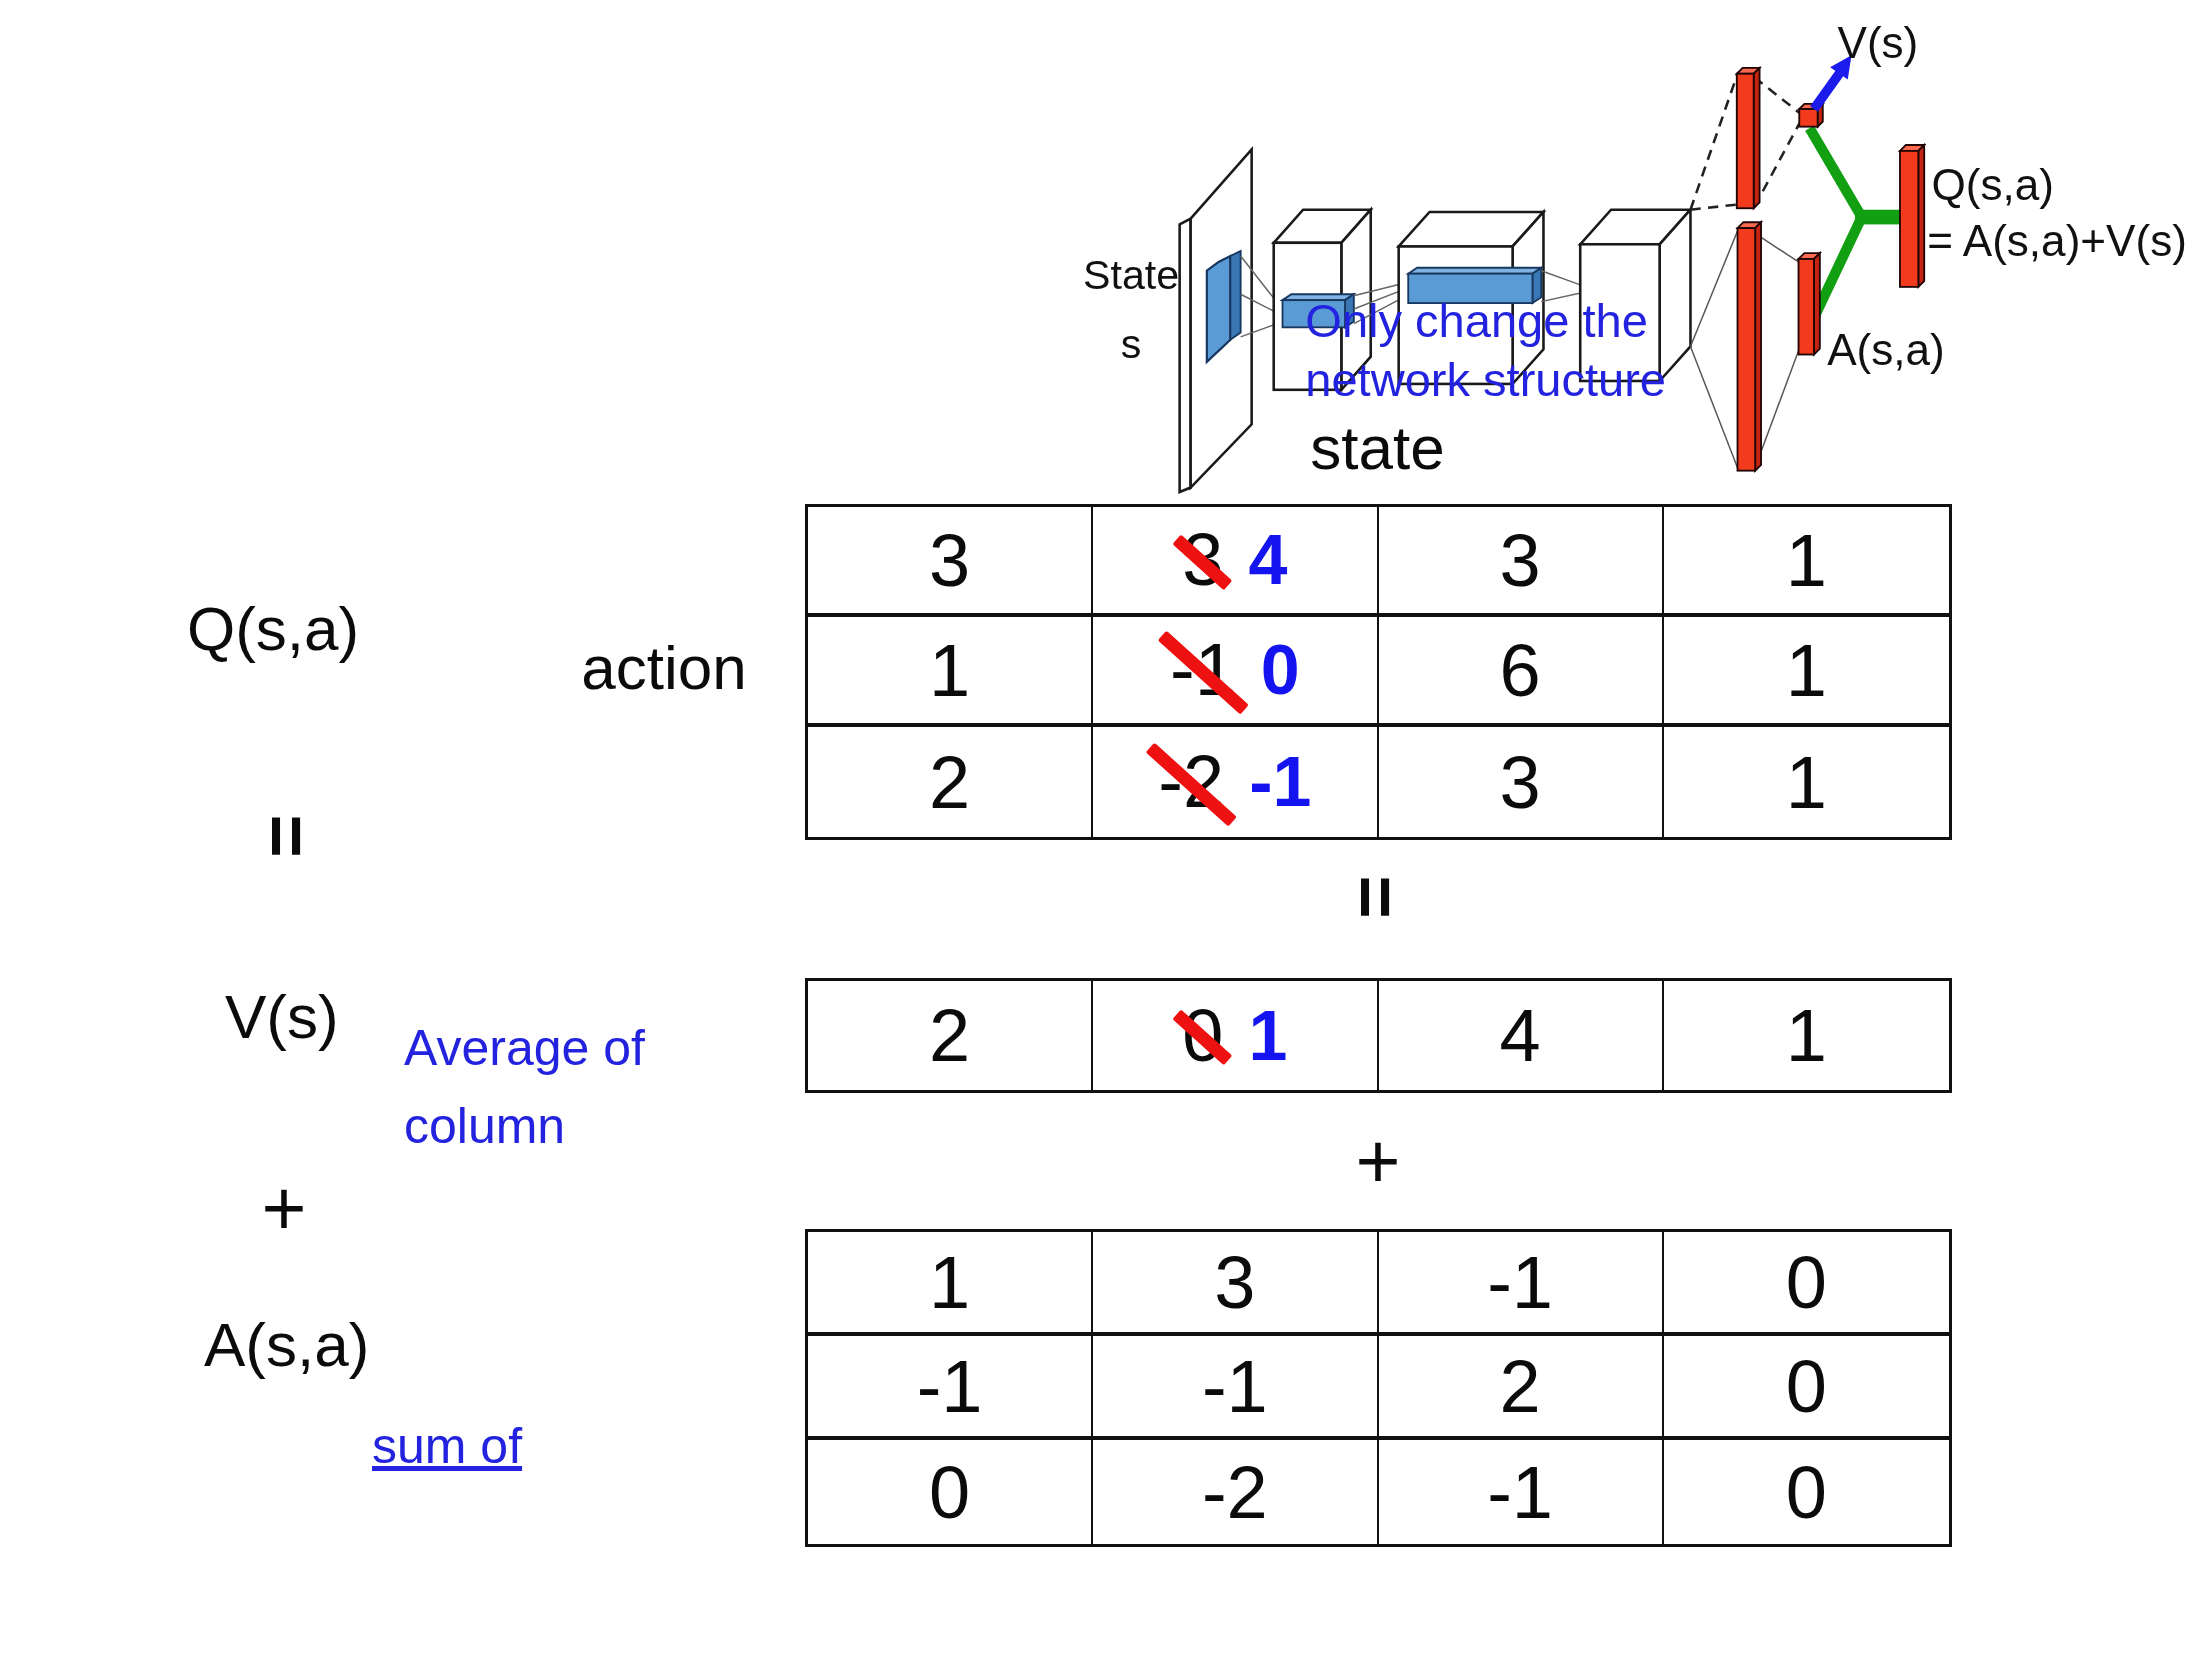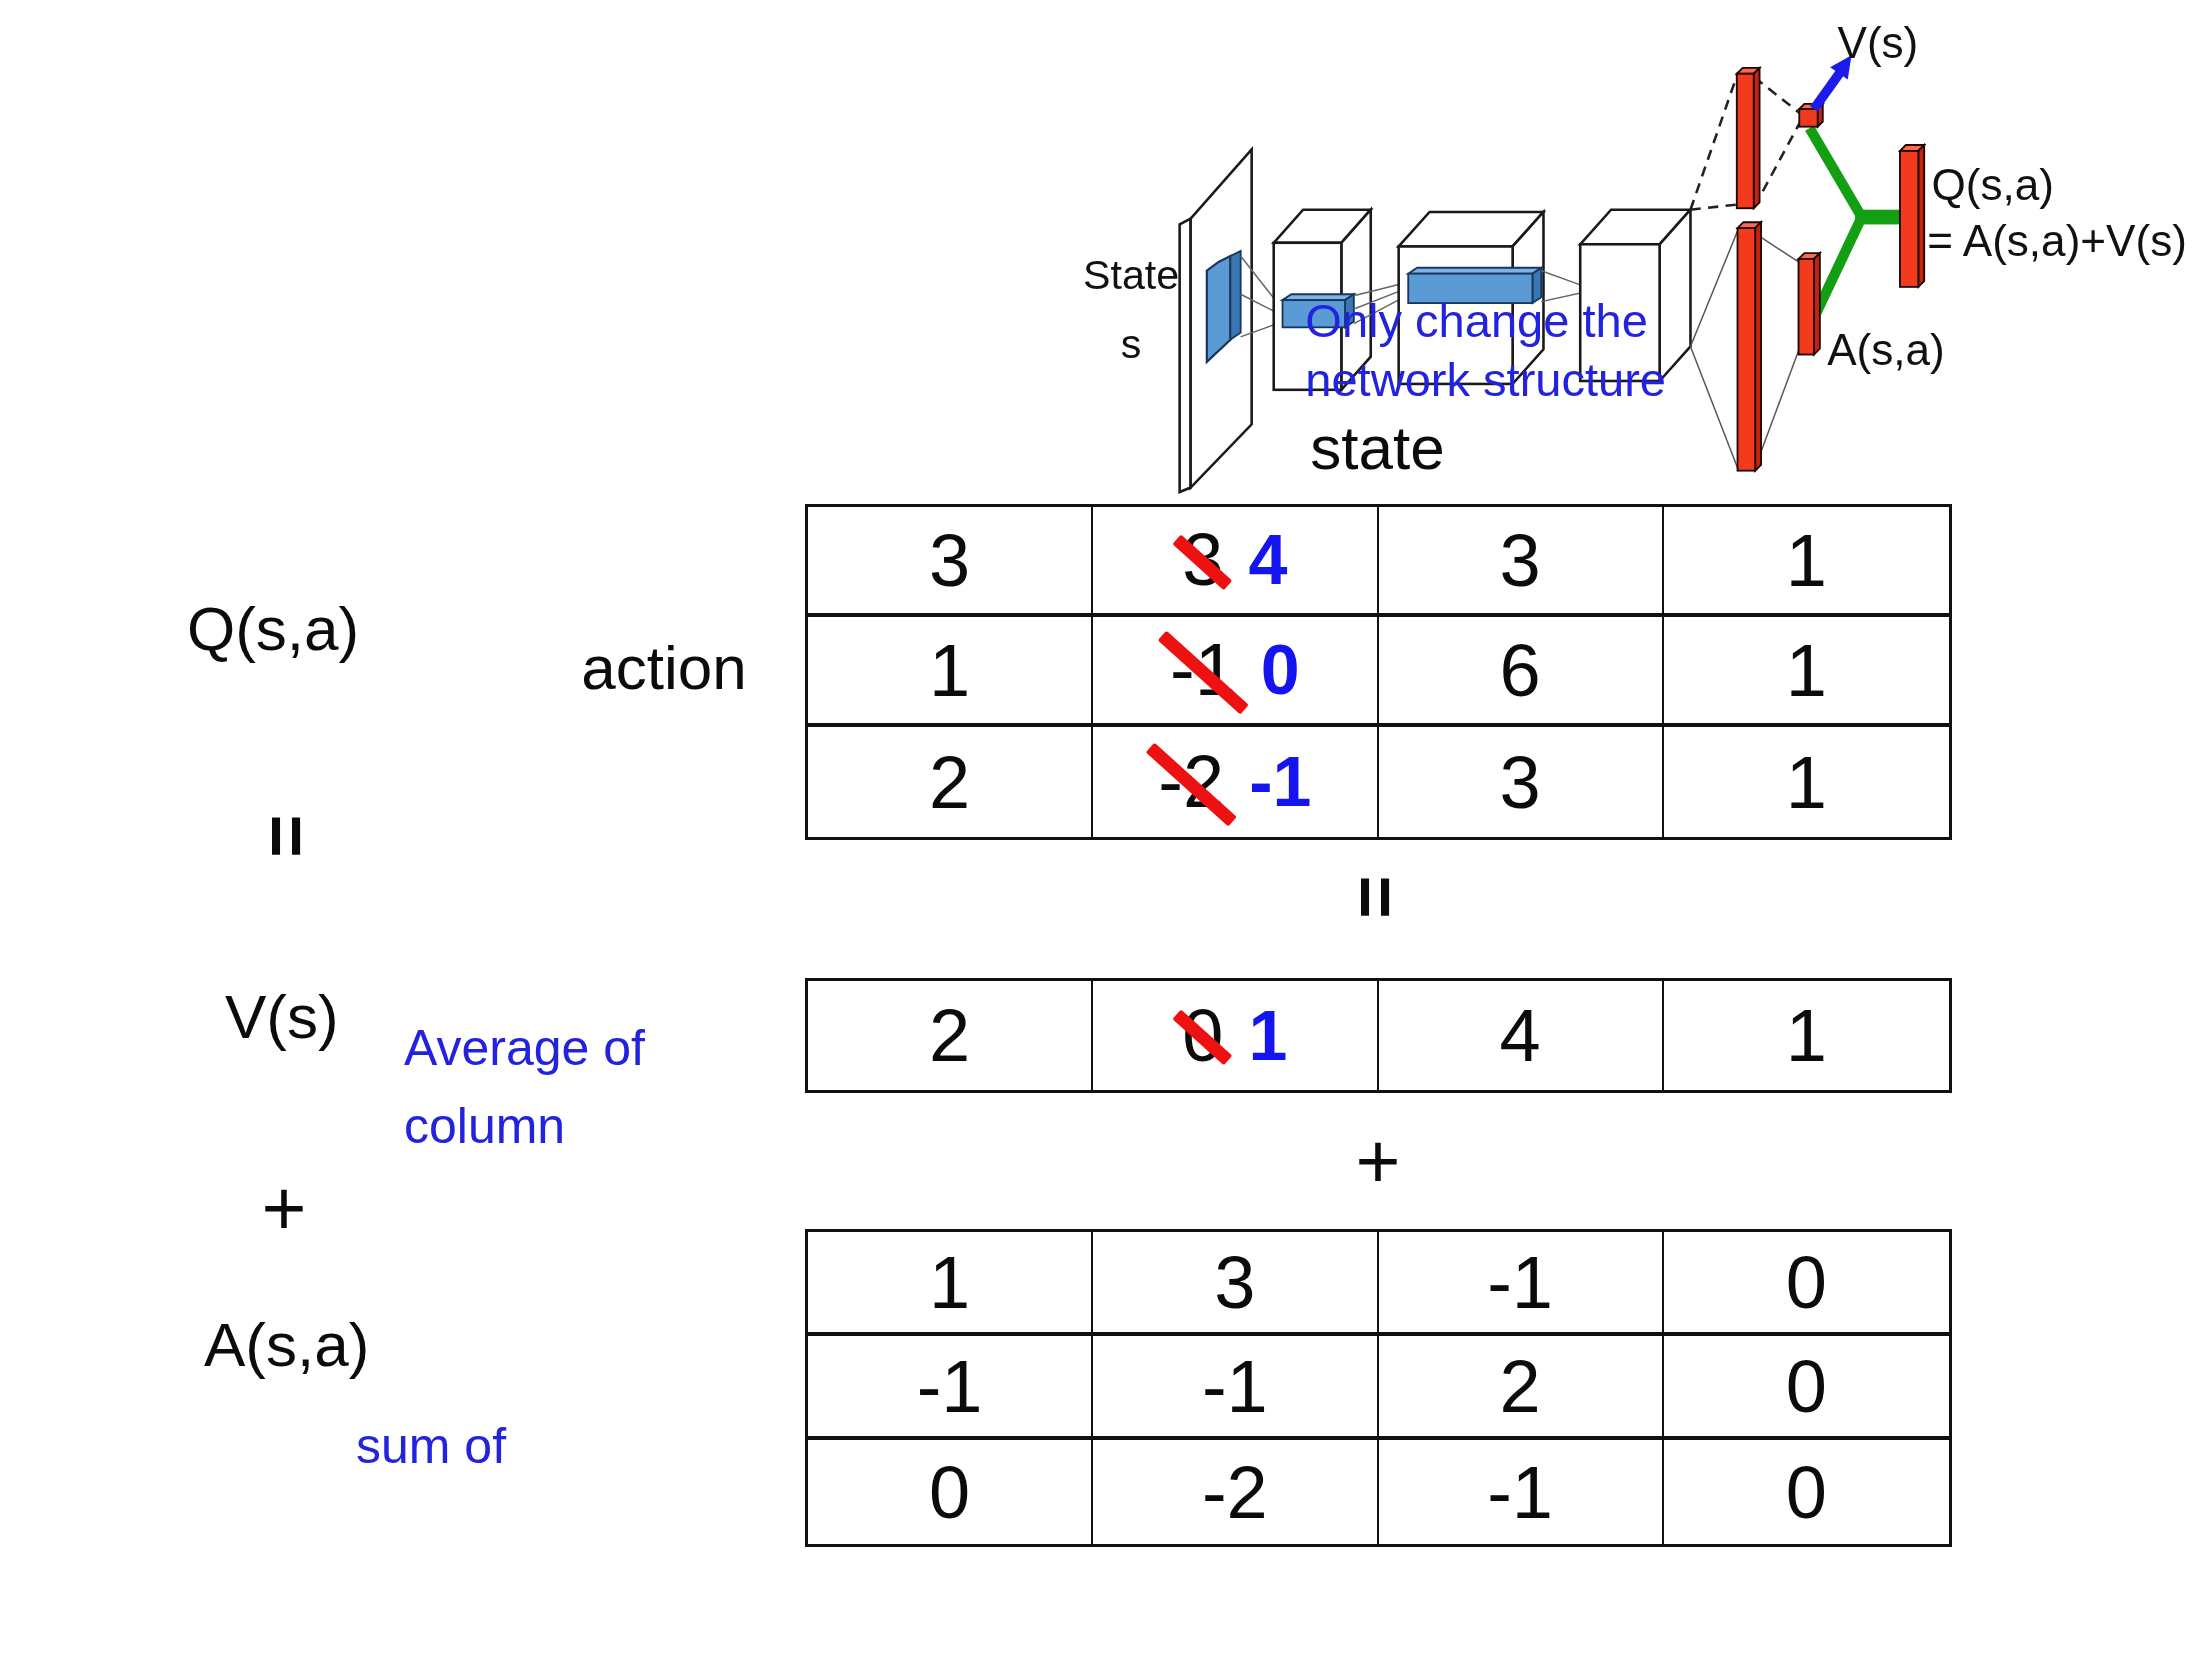--- a/index.html
+++ b/index.html
@@ -10,21 +10,21 @@
 
   
   .biglabel{font-size:62px;line-height:1;color:#0b0b0b;white-space:nowrap;}
   #q-label{left:187px;top:598px;}
   #action-label{left:559px;top:637px;width:210px;text-align:center;}
   #state-label{left:1267px;top:417px;width:221px;text-align:center;}
   #v-label{left:225px;top:986px;}
   #a-label{left:204px;top:1314px;}
   .bluenote{font-size:50px;line-height:78px;color:#2222DF;white-space:nowrap;}
   #avg-note{left:373px;top:1009px;margin-left:31px;}
-  #sum-note{left:356px;top:1405px;line-height:82px;}
+  #sum-note{left:372px;top:1405px;line-height:82px;text-decoration:underline;}
   .rot-eq{width:88px;height:88px;display:flex;align-items:center;justify-content:center;
           font-size:74px;font-weight:600;transform:rotate(90deg);line-height:1;}
   #eq-left{left:242px;top:792px;}
   #eq-center{left:1331px;top:853px;}
   .plus{width:88px;height:88px;display:flex;align-items:center;justify-content:center;
         font-size:77px;line-height:1;}
   #plus-left{left:240px;top:1164px;}
   #plus-center{left:1334px;top:1117px;}
 
   

